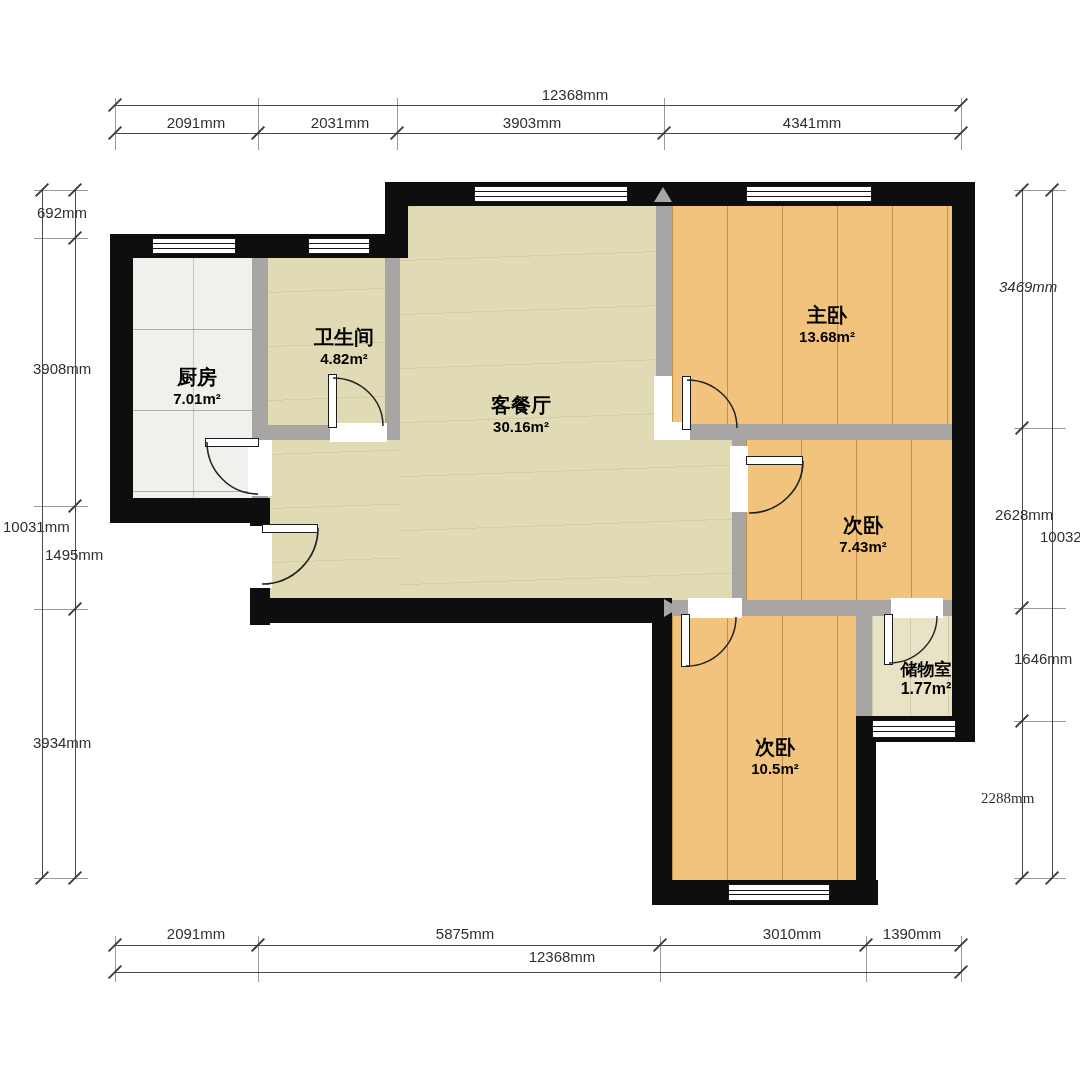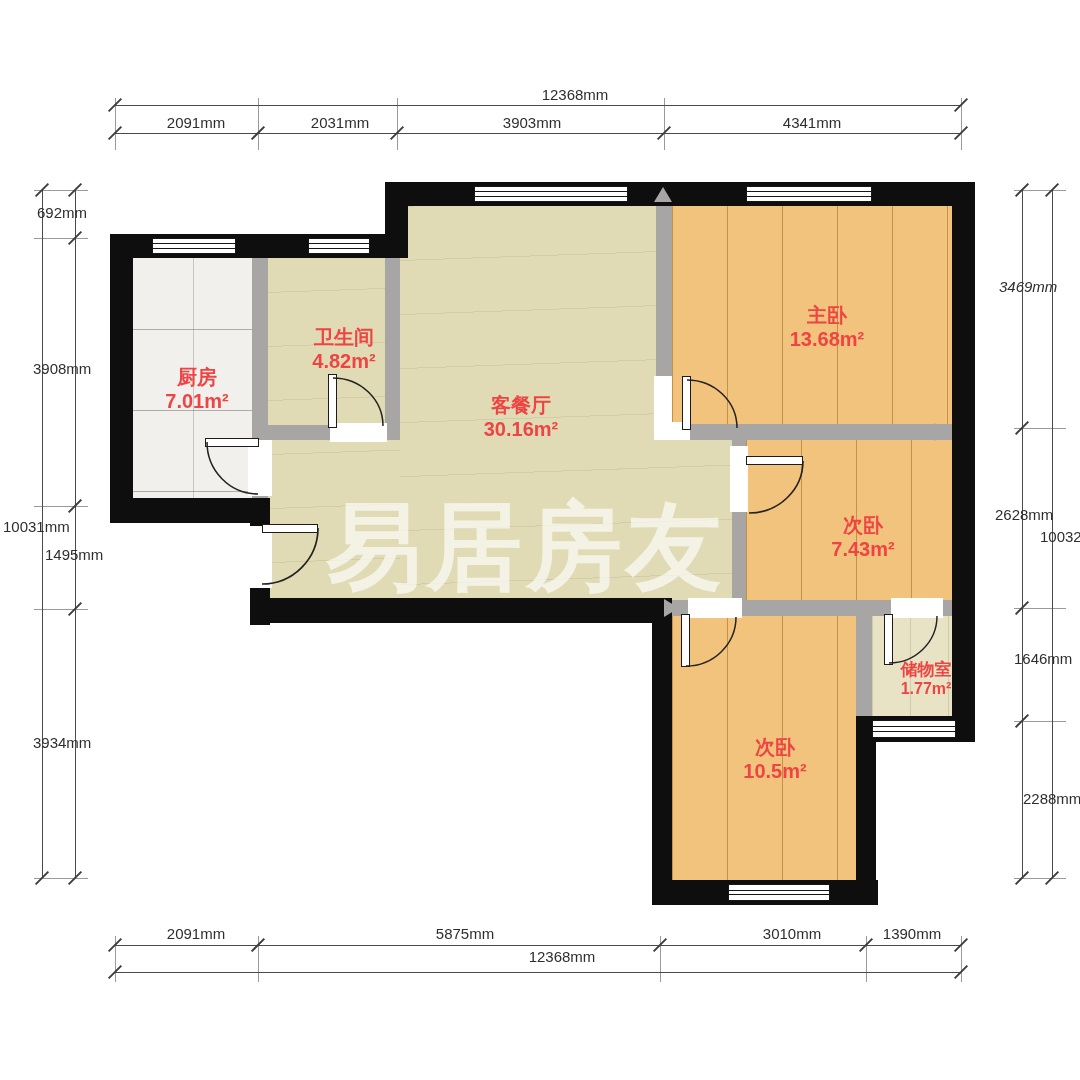--- a/index.html
+++ b/index.html
@@ -32,23 +32,23 @@
   .gap{position:absolute;background:#ffffff;z-index:6;}
   .leaf{position:absolute;background:#fff;border:1.5px solid #1c1c1c;box-sizing:border-box;z-index:6;}
   .arc{position:absolute;z-index:6;overflow:visible;}
   
   .aru{position:absolute;z-index:5;width:0;height:0;border-left:9px solid transparent;
        border-right:9px solid transparent;border-bottom:15px solid #a8a6a4;}
   .arr{position:absolute;z-index:5;width:0;height:0;border-top:9px solid transparent;
        border-bottom:9px solid transparent;border-left:15px solid #a8a6a4;}
   
   .rl{position:absolute;z-index:7;transform:translateX(-50%);text-align:center;
-      color:#ef4444;line-height:1.18;white-space:nowrap;}
+      color:#000000;line-height:1.18;white-space:nowrap;}
   .rl .n{display:block;font-size:20px;font-weight:bold;}
-  .rl .a{display:block;font-size:20px;font-weight:bold;}
+  .rl .a{display:block;font-size:15px;font-weight:bold;}
   .rl.small .n{font-size:17px;} .rl.small .a{font-size:16px;}
   
   .wm{position:absolute;z-index:2;font-size:96px;font-weight:bold;letter-spacing:4px;
       color:rgba(255,255,255,0.65);white-space:nowrap;}
   
   .dl{position:absolute;background:#4a4a4a;z-index:8;}
   .tk{position:absolute;width:18px;height:2px;background:#3c3c3c;transform:rotate(-45deg);z-index:8;}
   .ex{position:absolute;background:#9a9a9a;z-index:7;}
   .dim{position:absolute;font-size:15px;color:#2e2e2e;white-space:nowrap;z-index:9;}
   .dim.c{transform:translateX(-50%);}
@@ -60,21 +60,20 @@
 
   <div class="floor f-kitchen" style="left:133px;top:258px;width:119px;height:240px;"></div>
   <div class="floor f-bath" style="left:268px;top:238px;width:117px;height:187px;"></div>
   <div class="floor f-living" style="left:400px;top:206px;width:346px;height:394px;"></div>
   <div class="floor f-living" style="left:266px;top:238px;width:134px;height:362px;"></div>
   <div class="floor f-wood" style="left:672px;top:206px;width:280px;height:219px;"></div>
   <div class="floor f-wood" style="left:746px;top:440px;width:206px;height:160px;"></div>
   <div class="floor f-storage" style="left:872px;top:616px;width:80px;height:100px;"></div>
   <div class="floor f-wood" style="left:672px;top:616px;width:186px;height:264px;"></div>
 
-  <div class="wm" style="left:326px;top:484px;">易居房友</div>
 
   <div class="wg" style="left:252px;top:238px;width:16px;height:262px;"></div>
   <div class="wg" style="left:385px;top:238px;width:15px;height:202px;"></div>
   <div class="wg" style="left:252px;top:425px;width:148px;height:15px;"></div>
   <div class="wg" style="left:656px;top:206px;width:16px;height:174px;"></div>
   <div class="wg" style="left:690px;top:424px;width:262px;height:16px;"></div>
   <div class="wg" style="left:732px;top:440px;width:14px;height:160px;"></div>
   <div class="wg" style="left:672px;top:600px;width:280px;height:16px;"></div>
   <div class="wg" style="left:856px;top:616px;width:16px;height:100px;"></div>
 
@@ -251,15 +250,15 @@
   <span class="dim" style="left:37px;top:204px;">692mm</span>
   <span class="dim" style="left:33px;top:360px;">3908mm</span>
   <span class="dim" style="left:3px;top:518px;">10031mm</span>
   <span class="dim" style="left:45px;top:546px;">1495mm</span>
   <span class="dim" style="left:33px;top:734px;">3934mm</span>
 
   <span class="dim" style="left:999px;top:278px;font-style:italic;">3469mm</span>
   <span class="dim" style="left:995px;top:506px;">2628mm</span>
   <span class="dim" style="left:1040px;top:528px;">10032mm</span>
   <span class="dim" style="left:1014px;top:650px;">1646mm</span>
-  <span class="dim" style="left:1023px;top:790px;">2288mm</span>
+  <span class="dim" style="left:981px;top:790px;font-family:Liberation Serif, serif;">2288mm</span>
 
 </div>
 
 </body></html>

